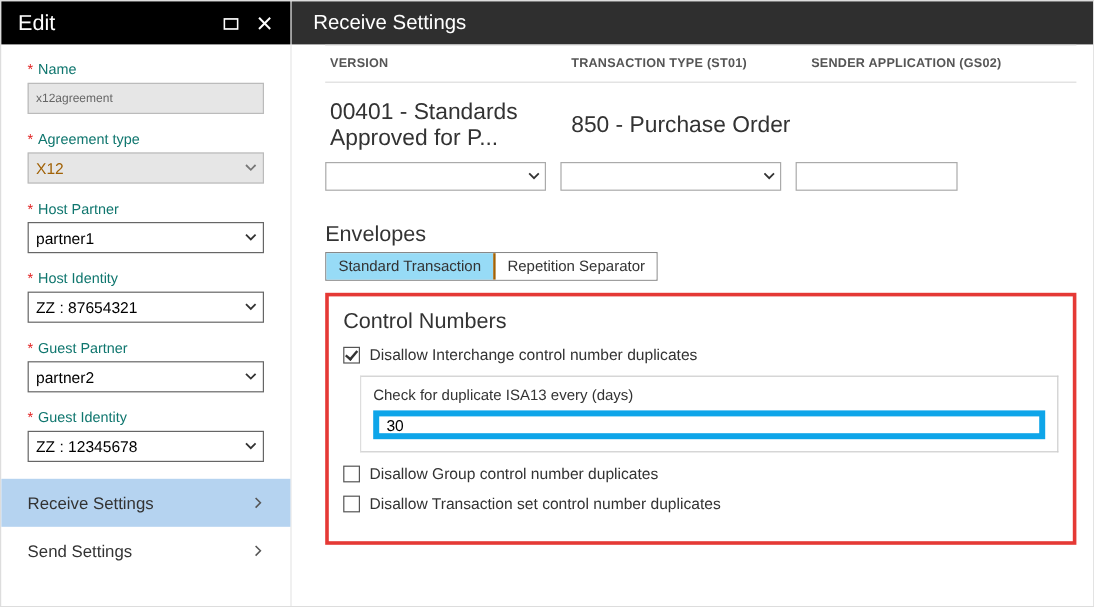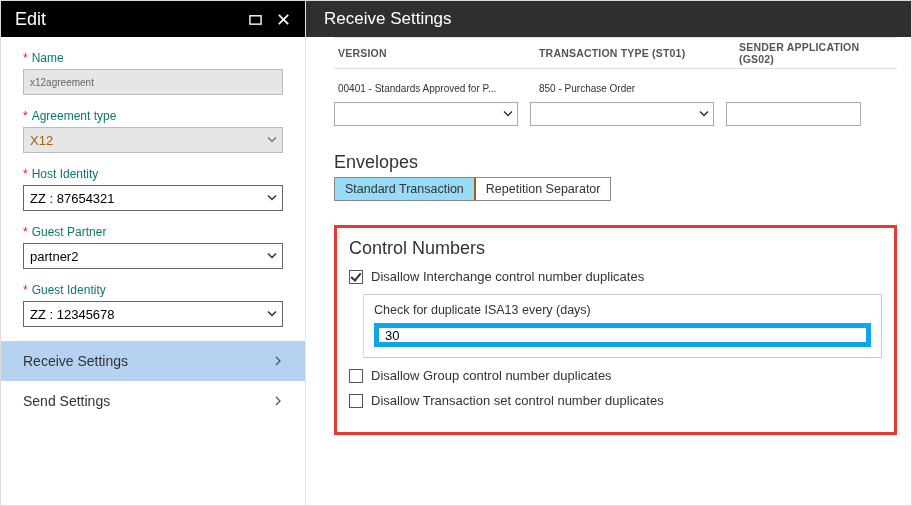--- a/index.html
+++ b/index.html
@@ -1,20 +1,20 @@
 <!DOCTYPE html>
 <html><head>
 <meta charset="utf-8">
 <style>
   * { box-sizing: border-box; }
   html, body { margin: 0; padding: 0; font-family: "Segoe UI", Arial, sans-serif; font-size: 13px; color: #333; background: #fff; }
   .root { width: 912px; height: 506px; display: flex; border: 1px solid #ddd; overflow: hidden; }
 
   
-  .left { width: 305px; flex-shrink: 0; border-right: 1px solid #e6e6e6; display: flex; flex-direction: column; }
+  .left { width: 242px; flex-shrink: 0; border-right: 1px solid #e6e6e6; display: flex; flex-direction: column; }
   .left-header { background: #000; color: #fff; height: 36px; display: flex; align-items: center; padding: 0 8px 0 14px; font-size: 18px; font-weight: 300; }
   .left-header .spacer { flex: 1; }
   .hicon { width: 28px; height: 28px; display: flex; align-items: center; justify-content: center; color: #fff; font-size: 14px; }
   .hicon svg { width: 13px; height: 13px; stroke: #fff; }
 
   .left-body { padding: 14px 22px 0 22px; }
   .form-row { margin-bottom: 14px; }
   .lbl { font-size: 12px; color: #0f766e; margin-bottom: 4px; display: block; }
   .lbl::before { content: "*"; color: #e02020; margin-right: 4px; }
   .tf { width: 100%; height: 26px; border: 1px solid #666; padding: 0 6px; font-size: 10px; background: #fff; }
@@ -31,38 +31,38 @@
   
   .right { flex: 1; display: flex; flex-direction: column; }
   .right-header { background: #2f2f2f; color: #fff; height: 36px; display: flex; align-items: center; padding: 0 18px; font-size: 17px; font-weight: 300; }
   .right-body { padding: 0 14px 14px 28px; overflow: hidden; }
 
   .tbl-headers { display: flex; border-top: 1px solid #dcdcdc; border-bottom: 1px solid #dcdcdc; height: 32px; align-items: center; font-size: 10.5px; font-weight: 600; letter-spacing: 0.2px; color: #555; }
   .col1 { width: 205px; padding-left: 4px; }
   .col2 { width: 200px; }
   .col3 { flex: 1; }
 
-  .tbl-row { display: flex; align-items: center; padding: 14px 0 8px 0; font-size: 10px; }
+  .tbl-row { display: flex; align-items: center; padding: 14px 0 8px 0; font-size: 19px; }
   .tbl-select-row { display: flex; gap: 12px; padding: 0 0 18px 0; }
   .mini-sel { position: relative; }
   .mini-sel .msel { height: 24px; width: 100%; border: 1px solid #aaa; background: #fff; appearance: none; -webkit-appearance: none; padding: 0 18px 0 4px; font-size: 12px; }
   .mini-sel .chev { right: 5px; }
   .ms1 { width: 184px; }
   .ms2 { width: 184px; }
   .ms3 { width: 135px; }
 
   .section-h { font-size: 18px; font-weight: 400; margin: 8px 0 4px 0; }
   .sub-lbl { font-size: 12.5px; margin: 4px 0 6px 0; }
 
   .segmented { display: flex; width: fit-content; border: 1px solid #888; }
   .seg-btn { padding: 4px 10px; font-size: 12.5px; background: #fff; cursor: pointer; }
   .seg-btn + .seg-btn { border-left: 2px solid #a16207; }
   .seg-btn.active { background: #97dbf6; }
 
-  .red-box { border: 3px solid #e53935; margin-top: 24px; padding: 8px 12px 14px 12px; }
+  .red-box { border: 3px solid #e53935; margin-top: 10px; padding: 8px 12px 14px 12px; }
   .cn-h { font-size: 18px; font-weight: 400; margin: 2px 0 8px 0; }
   .cb-row { display: flex; align-items: center; gap: 8px; font-size: 13px; margin: 10px 0; }
   .cb { width: 14px; height: 14px; border: 1px solid #555; display: inline-flex; align-items: center; justify-content: center; background: #fff; }
   .cb.checked::after { content: ""; width: 8px; height: 4px; border-left: 2px solid #333; border-bottom: 2px solid #333; transform: rotate(-50deg); margin-top: -2px; }
   .inner-box { border: 1px solid #ccc; border-left: 1px solid #ddd; padding: 8px 10px 10px 10px; margin: 4px 0 8px 14px; }
   .inner-lbl { font-size: 12.5px; margin-bottom: 6px; }
   .inner-input { width: 100%; height: 24px; border: 5px solid #0ea5e9; padding: 4px 6px; font-size: 13px; }
 
   svg.chevron { width: 10px; height: 10px; }
 </style>
@@ -97,20 +97,29 @@
       <div class="form-row">
         <label class="lbl">Agreement type</label>
         <div class="sel-wrap">
           <input class="sel readonly" readonly="" value="X12" style="">
           <span class="chev"><svg class="chevron" viewBox="0 0 10 10">
                 <polyline points="1,3 5,7 9,3" fill="none" stroke="#777" stroke-width="1.5"></polyline>
               </svg></span>
         </div>
       </div>
 
+      <div class="form-row">
+        <label class="lbl">Host Partner</label>
+        <div class="sel-wrap">
+          <input class="sel" value="partner1" style="">
+          <span class="chev"><svg class="chevron" viewBox="0 0 10 10">
+                <polyline points="1,3 5,7 9,3" fill="none" stroke="#333" stroke-width="1.5"></polyline>
+              </svg></span>
+        </div>
+      </div>
 
       <div class="form-row">
         <label class="lbl">Host Identity</label>
         <div class="sel-wrap">
           <input class="sel" value="ZZ : 87654321" style="">
           <span class="chev"><svg class="chevron" viewBox="0 0 10 10">
                 <polyline points="1,3 5,7 9,3" fill="none" stroke="#333" stroke-width="1.5"></polyline>
               </svg></span>
         </div>
       </div>

